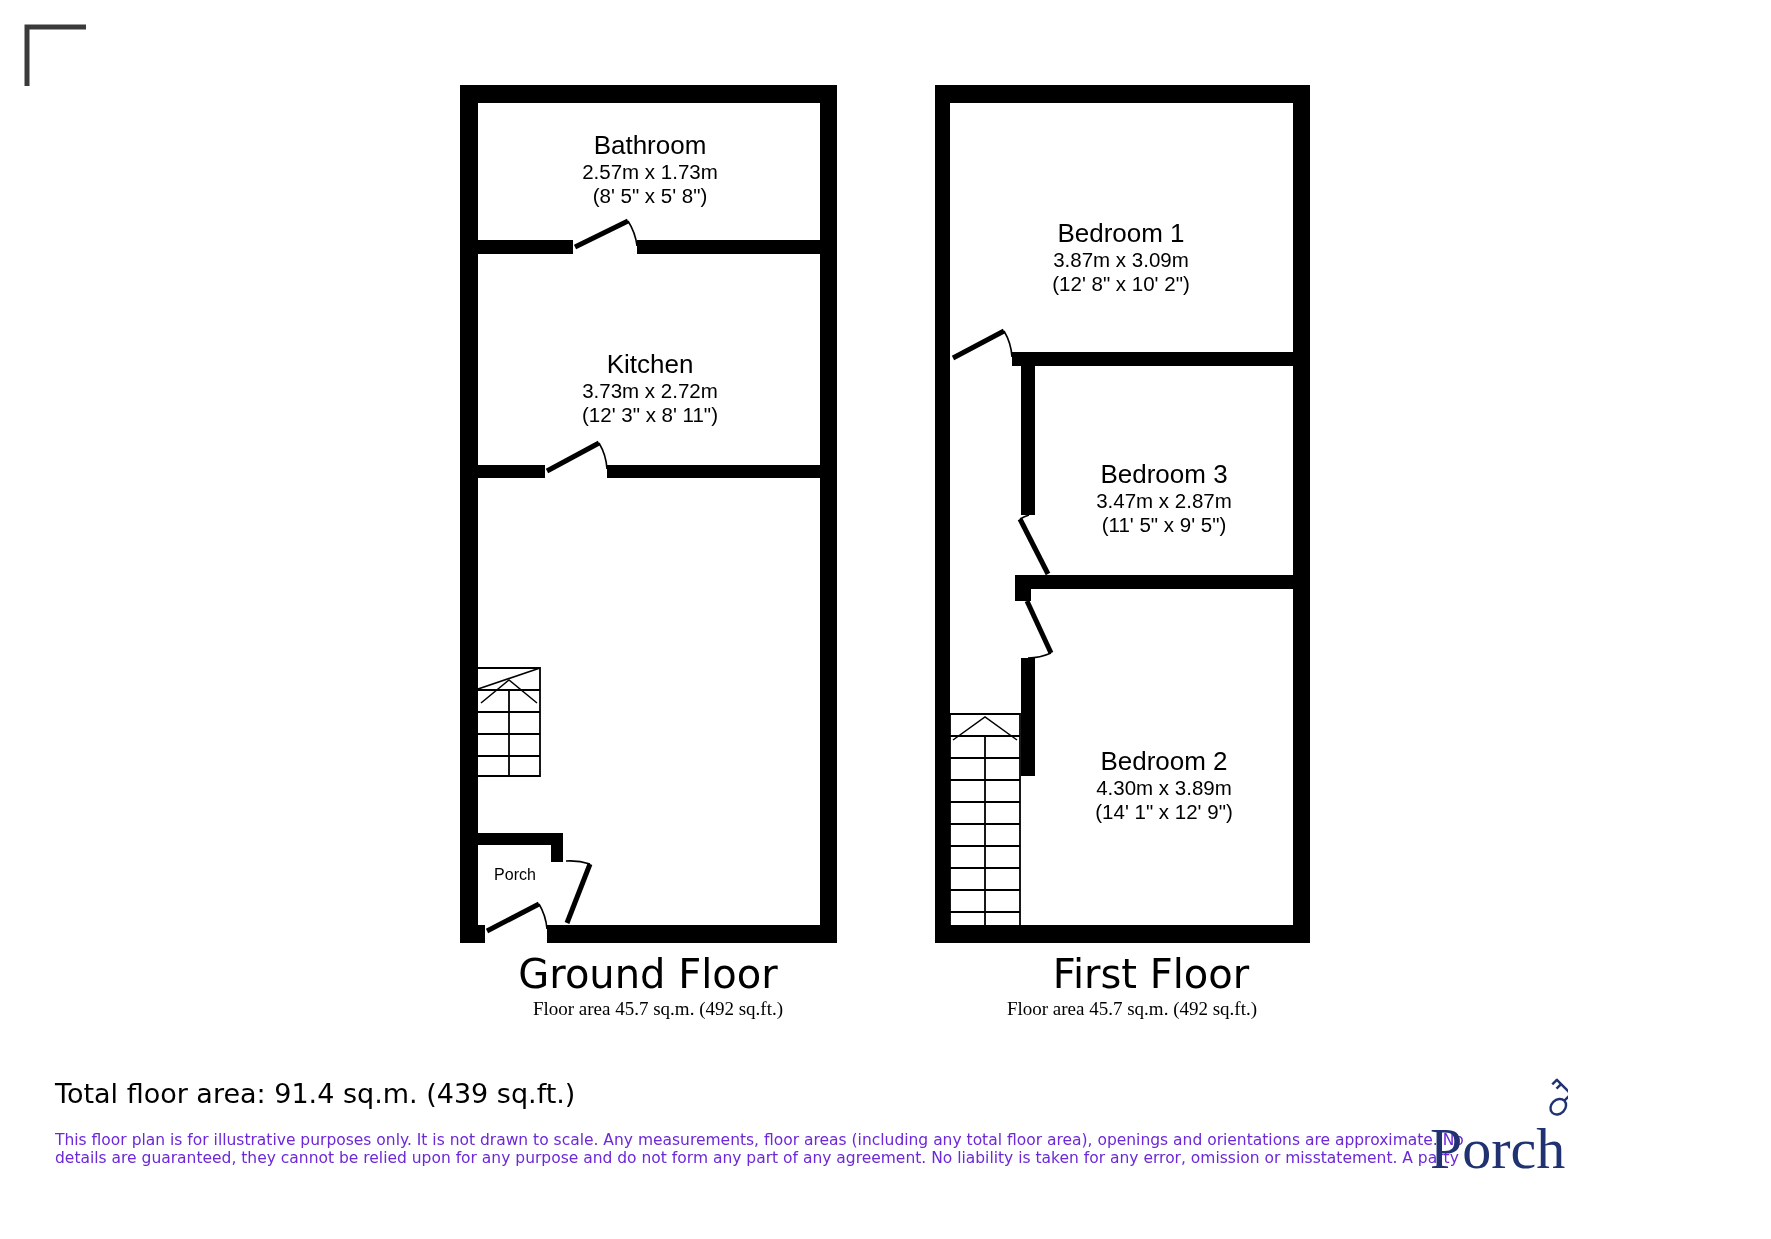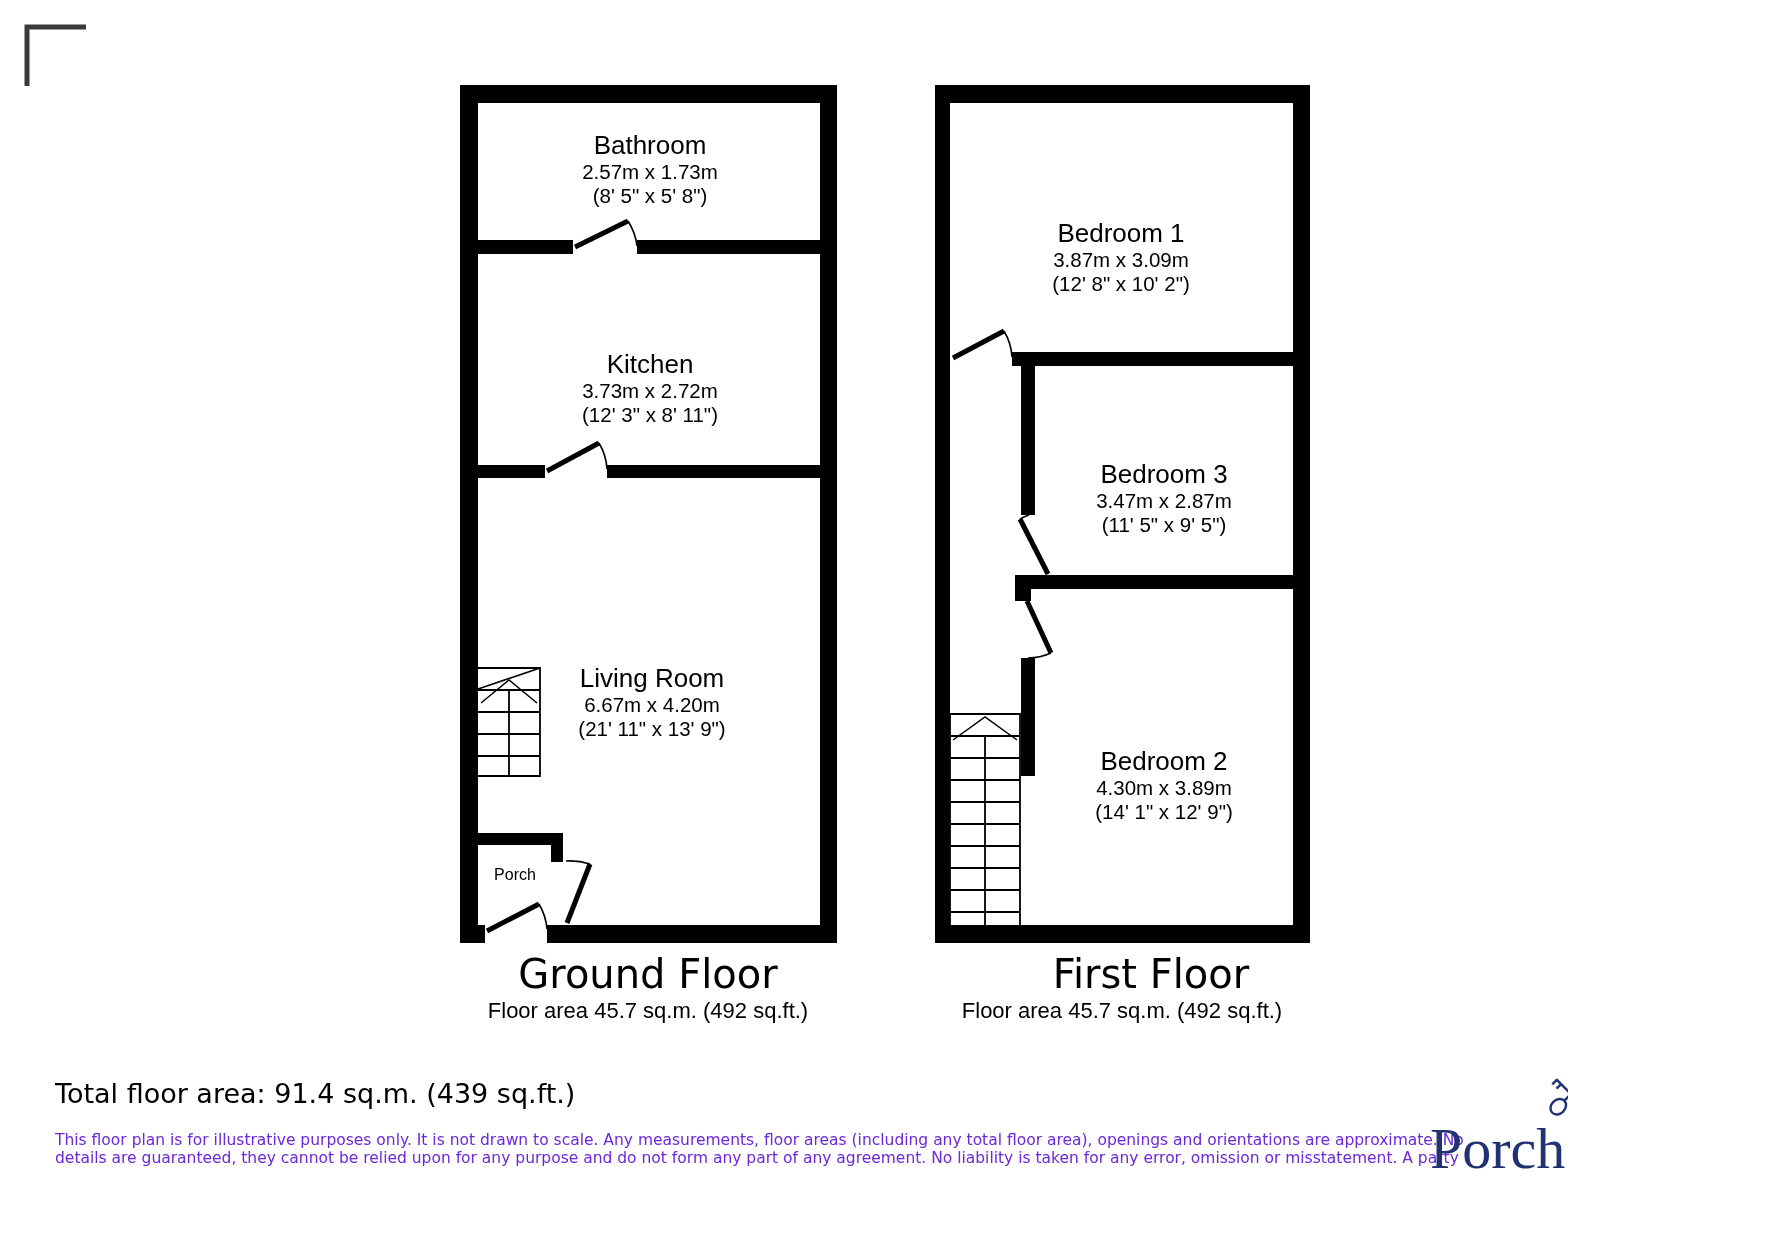--- a/index.html
+++ b/index.html
@@ -6,21 +6,21 @@
   .canvas{position:relative;width:1568px;height:1239px;background:#ffffff;
           font-family:"Liberation Sans",sans-serif;overflow:hidden;color:#000;}
   svg.plan-layer{position:absolute;left:0;top:0;}
   .abs{position:absolute;}
   .ctr{transform:translateX(-50%);text-align:center;white-space:nowrap;}
   .room-label{line-height:1.16;}
   .room-name{font-size:26px;}
   .room-dim{font-size:20.5px;}
   .porch-label{font-size:16px;}
   .floor-title{font-family:"DejaVu Sans",sans-serif;font-size:40px;}
-  .floor-area{font-family:Liberation Sans, sans-serif;font-size:22px;}
+  .floor-area{font-family:Liberation Serif, serif;font-size:19px;margin-left:10px;}
   .total-area{font-family:"DejaVu Sans",sans-serif;font-size:27px;}
   .disclaimer{font-family:"DejaVu Sans",sans-serif;font-size:15.5px;line-height:18px;color:#6d28d9;}
   .brand-text{font-family:"Liberation Serif",serif;font-size:58px;color:#213272;line-height:1;}
 </style>
 </head>
 <body>
 
 <div class="canvas">
 
   <svg class="plan-layer" width="1771" height="1239" viewBox="0 0 1771 1239">
@@ -138,25 +138,20 @@
     <div class="room-dim">2.57m x 1.73m</div>
     <div class="room-dim">(8' 5" x 5' 8")</div>
   </div>
 
   <div class="abs ctr room-label" style="left:650px;top:349px">
     <div class="room-name">Kitchen</div>
     <div class="room-dim">3.73m x 2.72m</div>
     <div class="room-dim">(12' 3" x 8' 11")</div>
   </div>
 
-  <div class="abs ctr room-label" style="left:652px;top:663px">
-    <div class="room-name">Living Room</div>
-    <div class="room-dim">6.67m x 4.20m</div>
-    <div class="room-dim">(21' 11" x 13' 9")</div>
-  </div>
 
   <div class="abs ctr porch-label" style="left:515px;top:866px">Porch</div>
 
   <div class="abs ctr room-label" style="left:1121px;top:218px">
     <div class="room-name">Bedroom 1</div>
     <div class="room-dim">3.87m x 3.09m</div>
     <div class="room-dim">(12' 8" x 10' 2")</div>
   </div>
 
   <div class="abs ctr room-label" style="left:1164px;top:459px">

